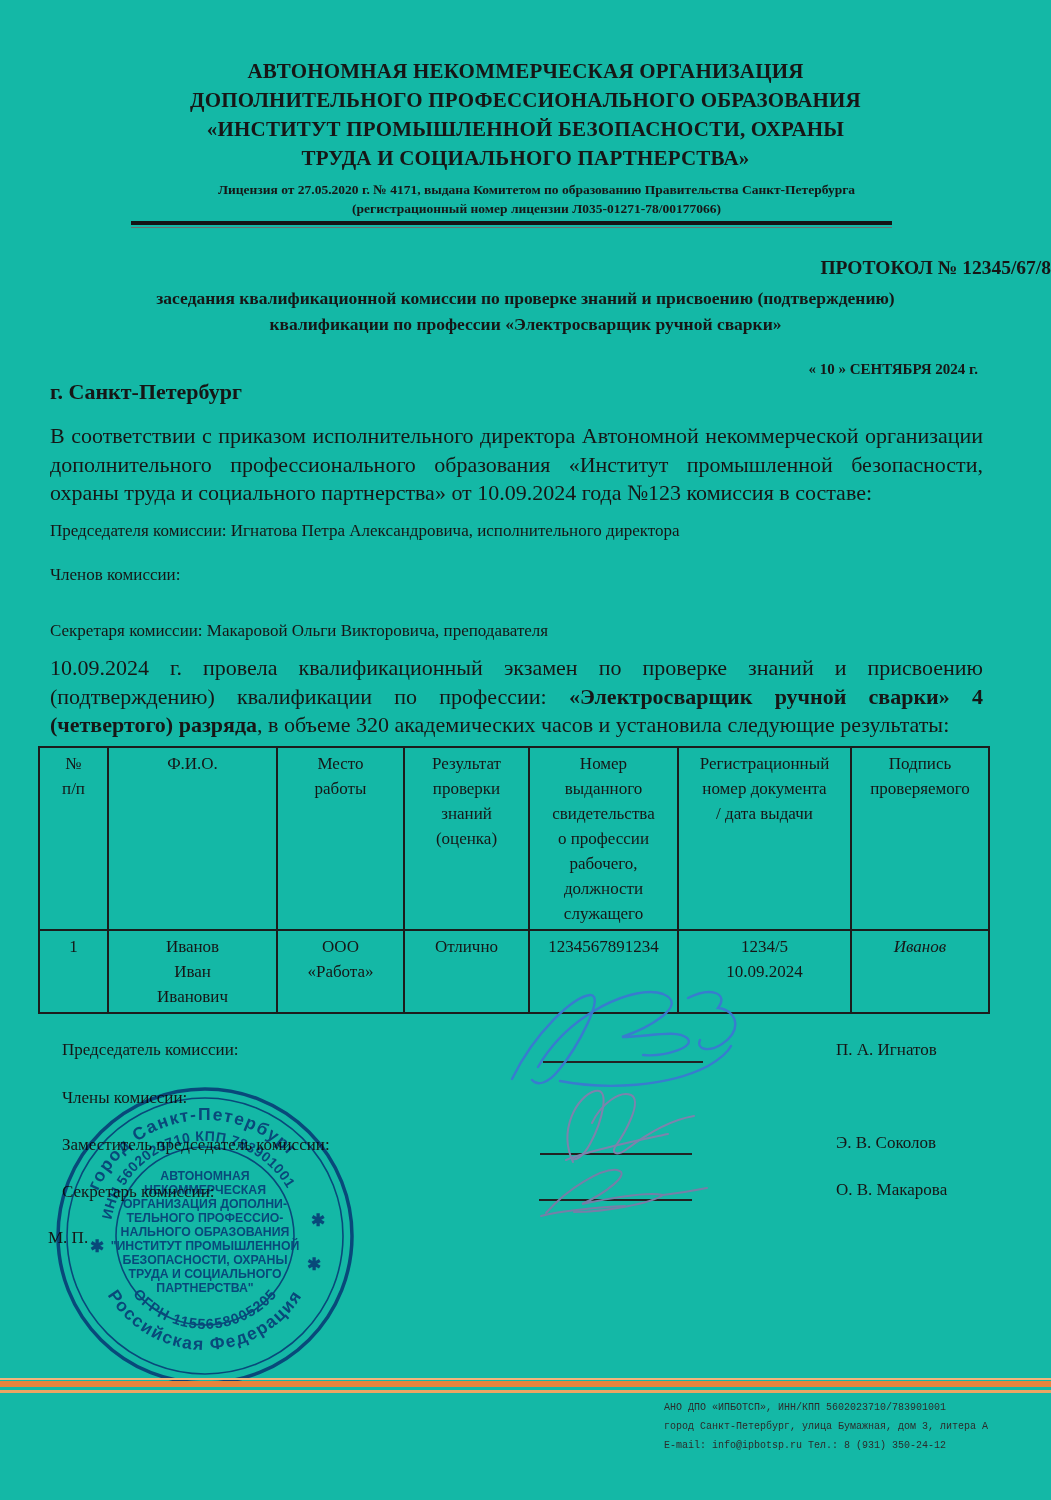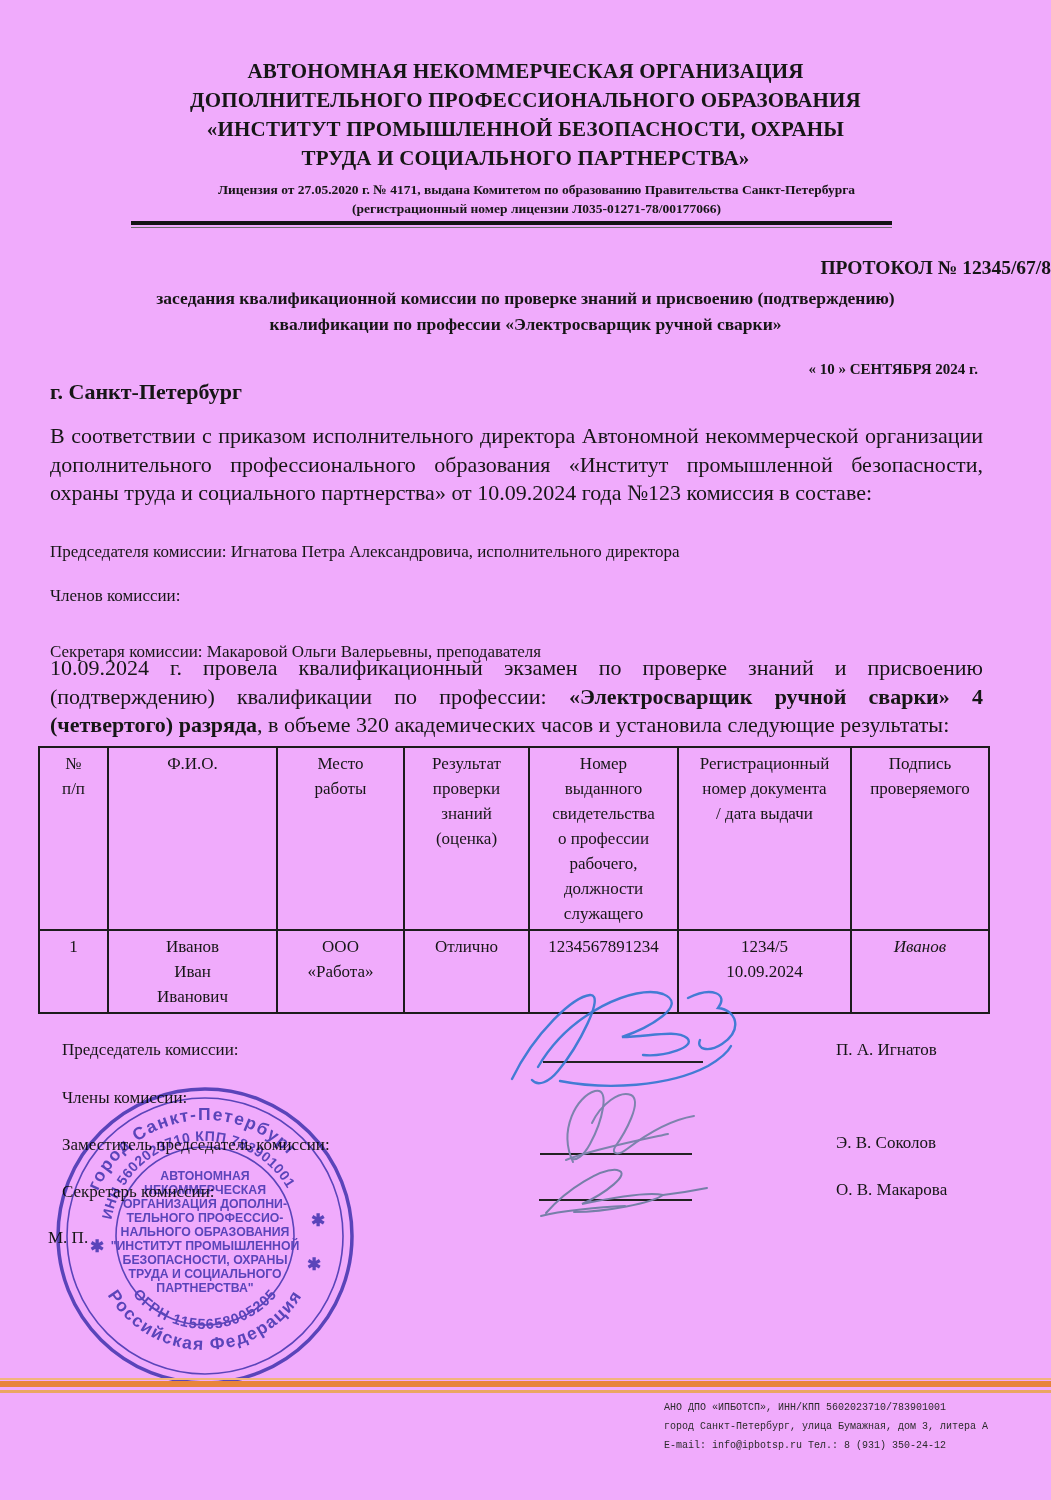--- a/index.html
+++ b/index.html
@@ -1,36 +1,36 @@
 <!DOCTYPE html>
 <html><head>
 <meta charset="utf-8">
 <style>
   html,body { margin:0; padding:0; background:#888; }
   .page {
     position:relative; width:1051px; height:1500px; margin:0 auto;
-    background:#f0abfc; overflow:hidden;
+    background:#14b8a6; overflow:hidden;
     font-family:"Liberation Serif", serif; color:#161616;
   }
   .abs { position:absolute; }
   .center { text-align:center; width:100%; left:0; }
 
   .org-name { top:57px; font-weight:bold; font-size:21px; line-height:29px; letter-spacing:.2px; }
   .license  { top:180px; font-weight:bold; font-size:13.5px; line-height:19px;padding-left:11px; }
   .rule     { top:221px; left:131px; width:761px; height:2px;
               border-top:4px solid #141414; border-bottom:1px solid #6e6e6e; }
 
   .doc-title    { top:257px; font-weight:bold; font-size:19.5px;text-align:right; }
   .doc-subtitle { top:285px; font-weight:bold; font-size:17.5px; line-height:26px; }
 
   .city { top:379px; left:50px;  font-weight:bold; font-size:22px; }
   .date { top:361px; right:73px; font-weight:bold; font-size:15px; }
 
   .para { left:50px; width:933px; font-size:22px; line-height:28.6px; text-align:justify; }
-  .line17 { left:50px; font-size:17px;margin-top:21px; }
+  .line17 { left:50px; font-size:17px; }
 
   table.results { position:absolute; top:746px; left:38px; width:950px;
                   border-collapse:collapse; table-layout:fixed; font-size:17px; }
   table.results th, table.results td {
     border:2px solid #1c1c1c; vertical-align:top; text-align:center;
     padding:3px 5px; line-height:25px; font-weight:normal; white-space:pre-line;
   }
   table.results thead tr { height:166px; }
   table.results tbody tr { height:67px; }
   td.fio { text-align:left; padding-left:10px; }
@@ -75,21 +75,21 @@
     <div>заседания квалификационной комиссии по проверке знаний и присвоению (подтверждению)</div>
     <div>квалификации по профессии «Электросварщик ручной сварки»</div>
   </div>
 
   <div class="abs city">г. Санкт-Петербург</div>
   <div class="abs date">« 10 » СЕНТЯБРЯ 2024 г.</div>
 
   <div class="abs para" style="top:422px">В соответствии с приказом исполнительного директора Автономной некоммерческой организации дополнительного профессионального образования «Институт промышленной безопасности, охраны труда и социального партнерства» от 10.09.2024 года №123 комиссия в составе:</div>
   <div class="abs line17" style="top:521px">Председателя комиссии: Игнатова Петра Александровича, исполнительного директора</div>
   <div class="abs line17" style="top:565px">Членов комиссии:</div>
-  <div class="abs line17" style="top:621px">Секретаря комиссии: Макаровой Ольги Валерьевны, преподавателя</div>
+  <div class="abs line17" style="top:621px">Секретаря комиссии: Макаровой Ольги Викторовича, преподавателя</div>
 
   <div class="abs para" style="top:654px">
     <span>10.09.2024 г. провела квалификационный экзамен по проверке знаний и присвоению (подтверждению) квалификации по профессии: </span><b>«Электросварщик ручной сварки» 4 (четвертого) разряда</b><span>, в объеме 320 академических часов и установила следующие результаты:</span>
   </div>
 
   <table class="results">
     <colgroup>
       <col style="width:69px">
         <col style="width:169px">
         <col style="width:127px">

